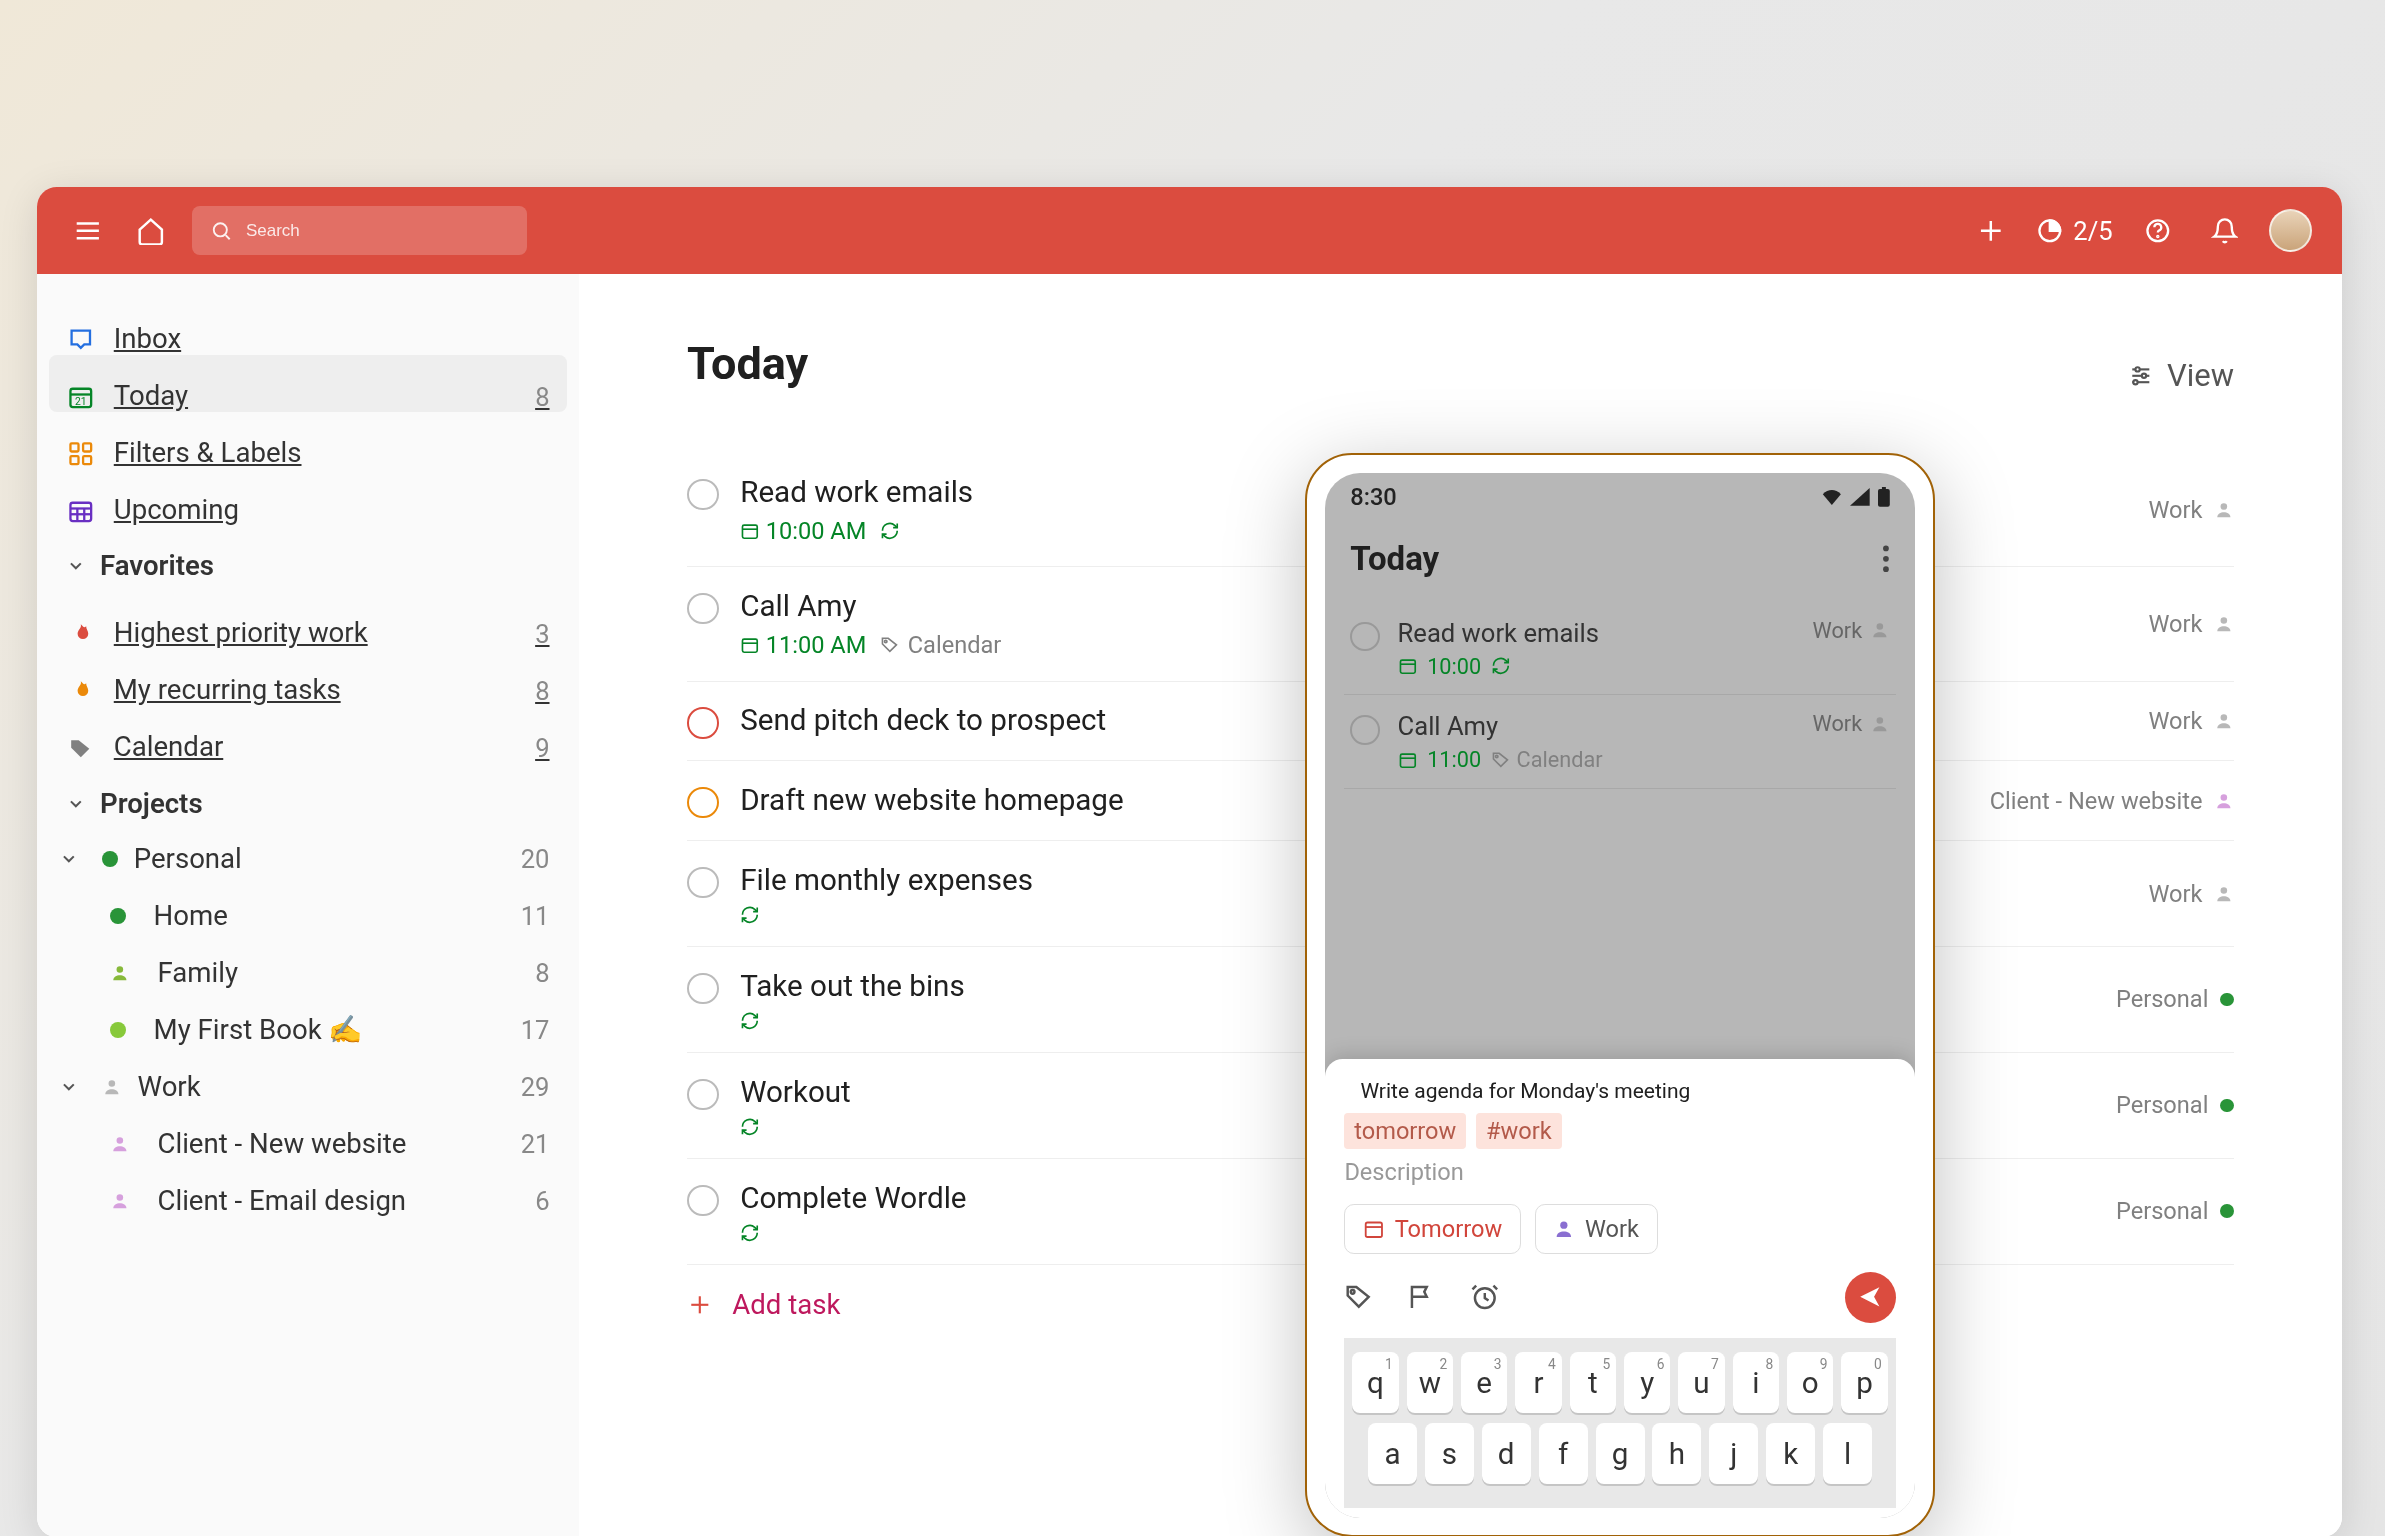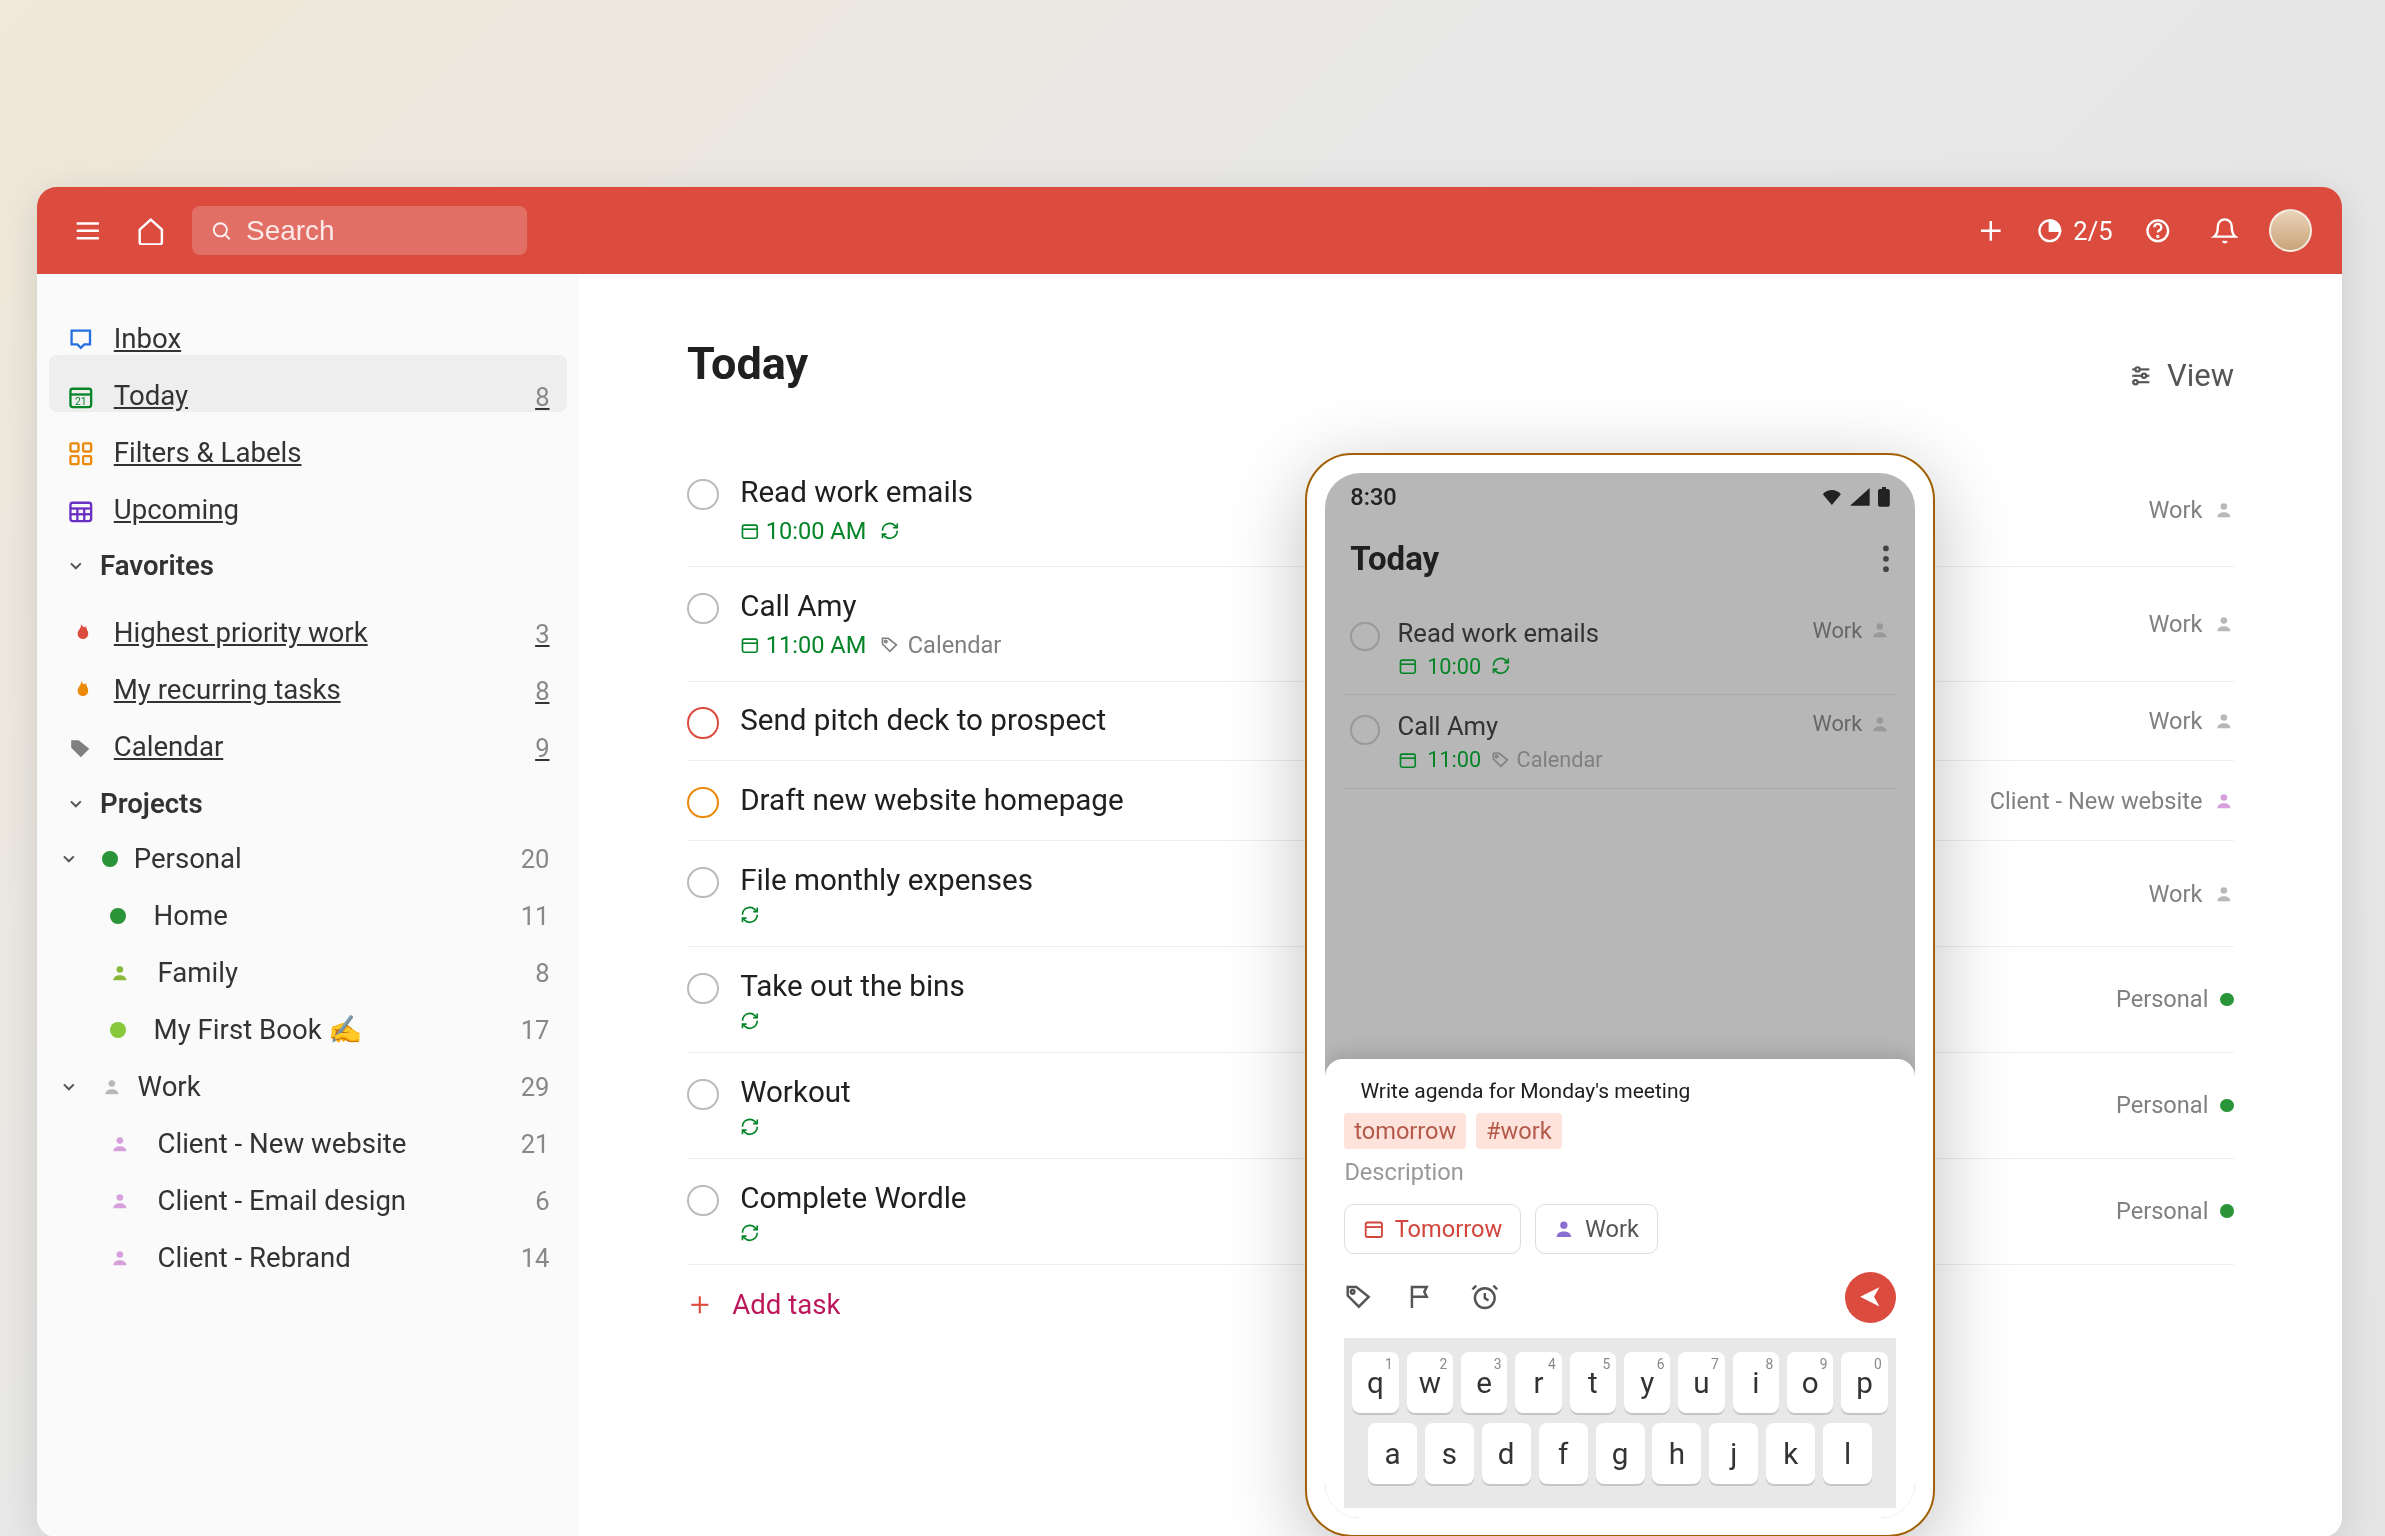--- a/index.html
+++ b/index.html
@@ -43,21 +43,21 @@
     background: rgba(255,255,255,0.2);
     border-radius: 7.9px;
     height: 49px;
     padding: 0 17.7px;
     gap: 13.8px;
     width: 335px;
     color: rgba(255,255,255,0.9);
   }
   .search-box input {
     background: transparent; border:none; outline:none;
-    color: #fef9c3; font-size: 28px;
+    color: #fef9c3; font-size: 17px;
     width: 100%;
   }
   .search-box input::placeholder { color: rgba(255,255,255,0.85); }
   .topbar .spacer { flex:1; }
   .topbar .right-cluster { display:flex; align-items:center; gap: 23.6px; color:#fff; }
   .productivity { display:flex; align-items:center; gap:9.9px; font-size:25.6px; }
   .avatar {
     width: 43px; height:43px; border-radius:50%;
     background: linear-gradient(180deg,#e9d3b8,#caa47a);
     border: 2px solid rgba(255,255,255,0.7);
@@ -407,30 +407,20 @@
       </div>
       <div class="project-item sub-project">
         <span style="color:#d6a0dd">
           <svg width="19.7" height="19.7" viewBox="0 0 24 24" fill="currentColor">
             <circle cx="12" cy="8" r="4"></circle>
             <path d="M4 21c0-4 4-6 8-6s8 2 8 6"></path>
           </svg>
         </span>
       <span>Client - Email design</span>
       <span class="count">6</span>
-      </div>
-      <div class="project-item sub-project">
-        <span style="color:#d6a0dd">
-          <svg width="19.7" height="19.7" viewBox="0 0 24 24" fill="currentColor">
-            <circle cx="12" cy="8" r="4"></circle>
-            <path d="M4 21c0-4 4-6 8-6s8 2 8 6"></path>
-          </svg>
-        </span>
-      <span>Client - Rebrand</span>
-      <span class="count">14</span>
       </div>
     </div>
 
   <div class="main">
     <div class="main-header">
       <div class="main-title">Today</div>
       <div class="view-btn">
         <svg width="25.6" height="25.6" viewBox="0 0 24 24" fill="none" stroke="currentColor" stroke-width="2">
             <line x1="4" y1="6" x2="20" y2="6"></line>
             <circle cx="9" cy="6" r="2" fill="#fff"></circle>

